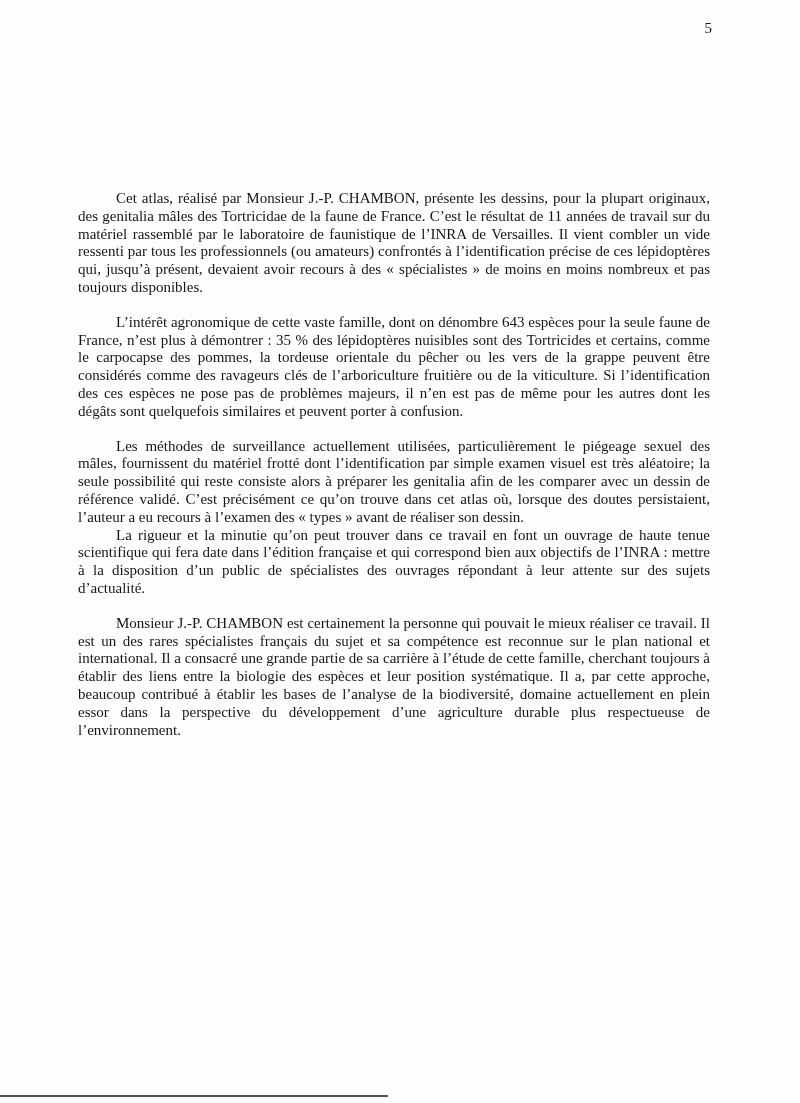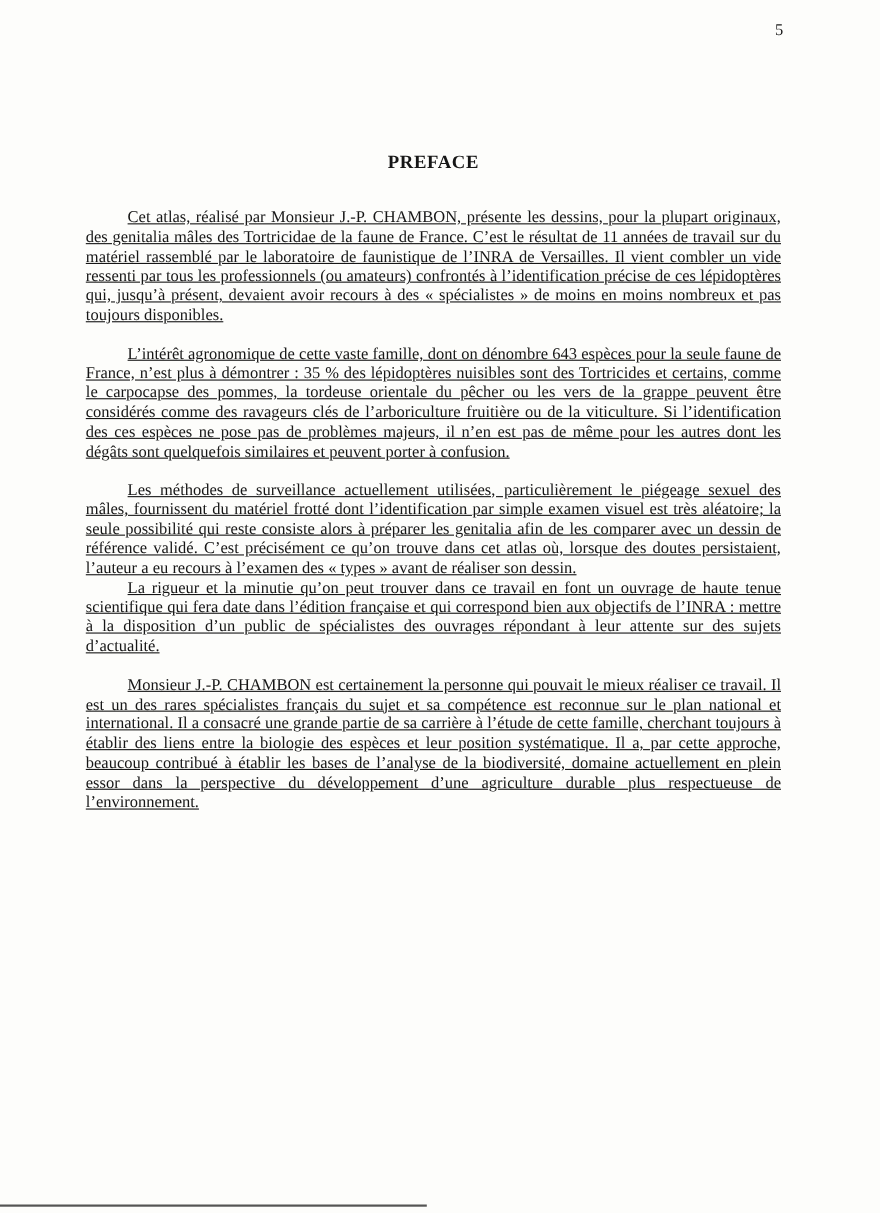--- a/index.html
+++ b/index.html
@@ -39,21 +39,20 @@
     top: 190px;
     left: 78px;
     right: 90px;
     font-size: 15px;
     line-height: 17.8px;
     text-align: justify;
   }
   .body-text p {
     margin: 17px 0 0 0;
     text-indent: 38px;
-    text-decoration: underline;
   }
   .body-text p:first-child {
     margin-top: 0;
   }
   .body-text p.no-gap {
     margin-top: 0;
   }
   .signature {
     position: absolute;
     top: 816px;
@@ -78,21 +77,20 @@
     opacity: 0.75;
   }
 </style>
 </head>
 <body>
 
 <div class="page">
 
   <div class="page-number">5</div>
 
-  <h1 class="page-title">PREFACE</h1>
 
   <div class="body-text">
     <p>Cet atlas, réalisé par Monsieur J.-P. CHAMBON, présente les dessins, pour la plupart originaux, des genitalia mâles des Tortricidae de la faune de France. C’est le résultat de 11 années de travail sur du matériel rassemblé par le laboratoire de faunistique de l’INRA de Versailles. Il vient combler un vide ressenti par tous les professionnels (ou amateurs) confrontés à l’identification précise de ces lépidoptères qui, jusqu’à présent, devaient avoir recours à des « spécialistes » de moins en moins nombreux et pas toujours disponibles.</p>
     <p>L’intérêt agronomique de cette vaste famille, dont on dénombre 643 espèces pour la seule faune de France, n’est plus à démontrer : 35 % des lépidoptères nuisibles sont des Tortricides et certains, comme le carpocapse des pommes, la tordeuse orientale du pêcher ou les vers de la grappe peuvent être considérés comme des ravageurs clés de l’arboriculture fruitière ou de la viticulture. Si l’identification des ces espèces ne pose pas de problèmes majeurs, il n’en est pas de même pour les autres dont les dégâts sont quelquefois similaires et peuvent porter à confusion.</p>
     <p>Les méthodes de surveillance actuellement utilisées, particulièrement le piégeage sexuel des mâles, fournissent du matériel frotté dont l’identification par simple examen visuel est très aléatoire; la seule possibilité qui reste consiste alors à préparer les genitalia afin de les comparer avec un dessin de référence validé. C’est précisément ce qu’on trouve dans cet atlas où, lorsque des doutes persistaient, l’auteur a eu recours à l’examen des « types » avant de réaliser son dessin.</p>
     <p class="no-gap">La rigueur et la minutie qu’on peut trouver dans ce travail en font un ouvrage de haute tenue scientifique qui fera date dans l’édition française et qui correspond bien aux objectifs de l’INRA : mettre à la disposition d’un public de spécialistes des ouvrages répondant à leur attente sur des sujets d’actualité.</p>
     <p>Monsieur J.-P. CHAMBON est certainement la personne qui pouvait le mieux réaliser ce travail. Il est un des rares spécialistes français du sujet et sa compétence est reconnue sur le plan national et international. Il a consacré une grande partie de sa carrière à l’étude de cette famille, cherchant toujours à établir des liens entre la biologie des espèces et leur position systématique. Il a, par cette approche, beaucoup contribué à établir les bases de l’analyse de la biodiversité, domaine actuellement en plein essor dans la perspective du développement d’une agriculture durable plus respectueuse de l’environnement.</p>
   </div>
 
 

